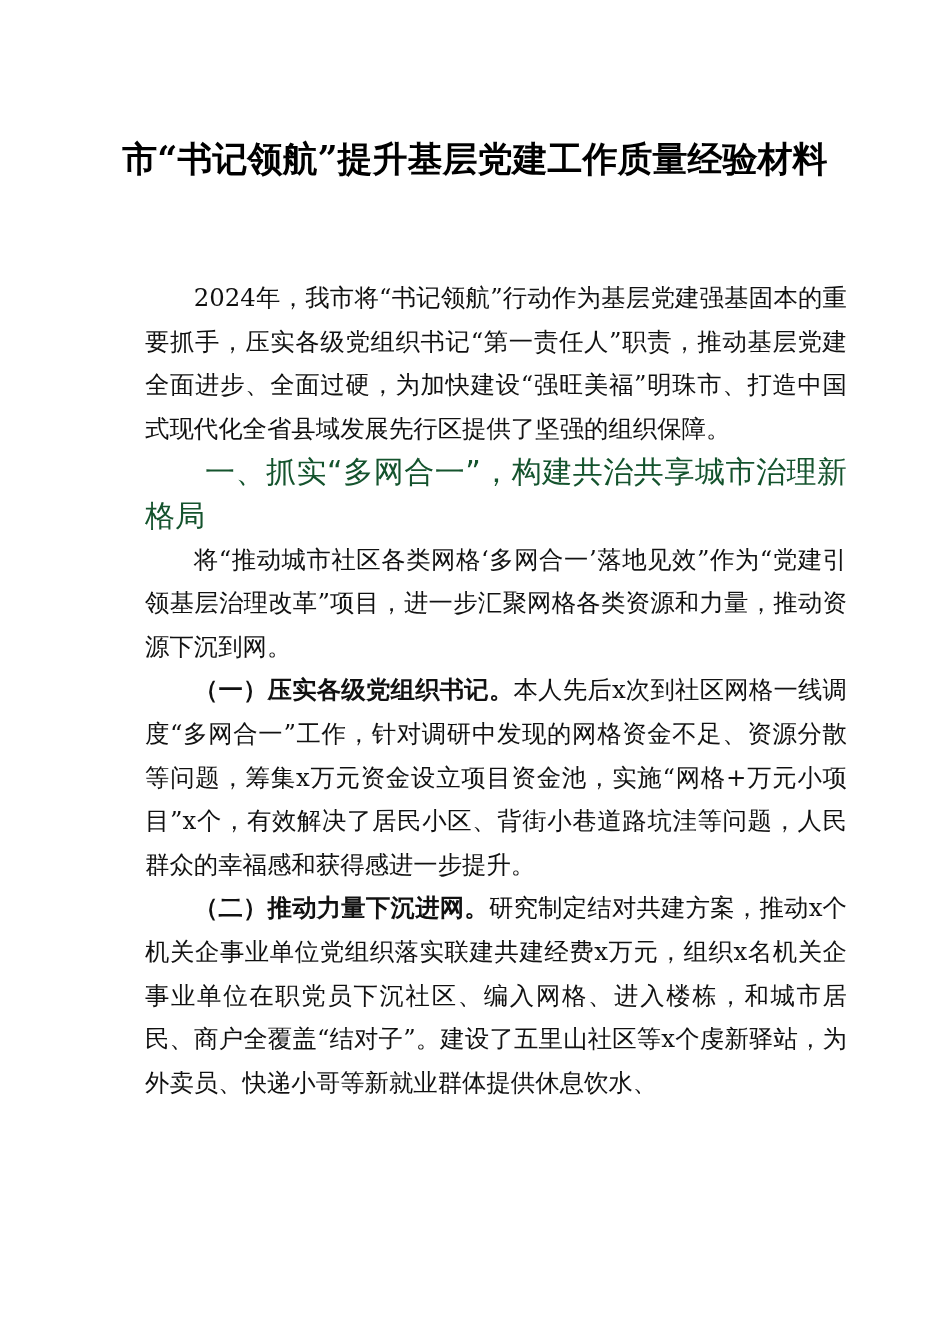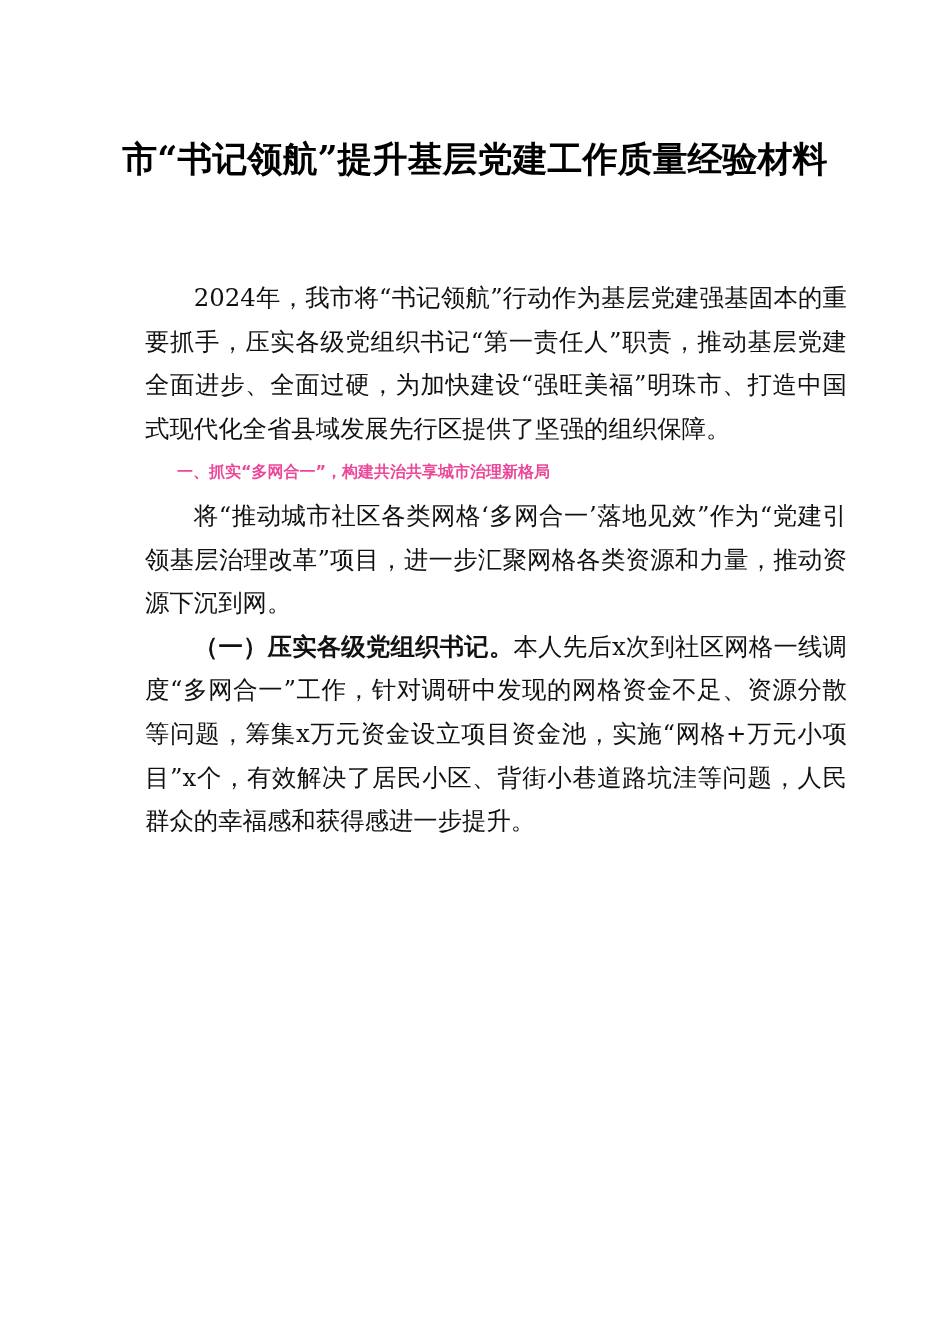--- a/index.html
+++ b/index.html
@@ -18,29 +18,30 @@
     .body {
       position: absolute; left: 120px; width: 702px; top: 276px;
       font-family: "DejaVu Serif", "Liberation Serif", serif;
       font-size: 24.4px; line-height: 43.6px; color: #111;
       text-align: justify; text-justify: inter-character; margin-left: 25px;
     }
     .para { margin: 0; text-indent: 2em; text-align: justify; text-justify: inter-character; }
     .heading {
       margin: 0; text-indent: 2em;
       font-family: "DejaVu Sans", "Liberation Sans", sans-serif;
-      font-weight: bold; font-size: 16px; color: #ec4899;
+      font-weight: normal; font-size: 30px; color: #14532d;
     }
     .lead { font-weight: bold; }
   </style>
 </head>
 <body>
 
 <div class="page">
   <div class="title">市“书记领航”提升基层党建工作质量经验材料</div>
 
   <div class="body">
     <p class="para">2024年，我市将“书记领航”行动作为基层党建强基固本的重要抓手，压实各级党组织书记“第一责任人”职责，推动基层党建全面进步、全面过硬，为加快建设“强旺美福”明珠市、打造中国式现代化全省县域发展先行区提供了坚强的组织保障。</p>
     <p class="heading">一、抓实“多网合一”，构建共治共享城市治理新格局</p>
     <p class="para">将“推动城市社区各类网格‘多网合一’落地见效”作为“党建引领基层治理改革”项目，进一步汇聚网格各类资源和力量，推动资源下沉到网。</p>
     <p class="para"><span class="lead">（一）压实各级党组织书记。</span><span>本人先后x次到社区网格一线调度“多网合一”工作，针对调研中发现的网格资金不足、资源分散等问题，筹集x万元资金设立项目资金池，实施“网格+万元小项目”x个，有效解决了居民小区、背街小巷道路坑洼等问题，人民群众的幸福感和获得感进一步提升。</span></p>
+    <p class="para"><span class="lead">（二）推动力量下沉进网。</span><span>研究制定结对共建方案，推动x个机关企事业单位党组织落实联建共建经费x万元，组织x名机关企事业单位在职党员下沉社区、编入网格、进入楼栋，和城市居民、商户全覆盖“结对子”。建设了五里山社区等x个虔新驿站，为外卖员、快递小哥等新就业群体提供休息饮水、</span></p>
   </div>
 </div>
 
 </body></html>

